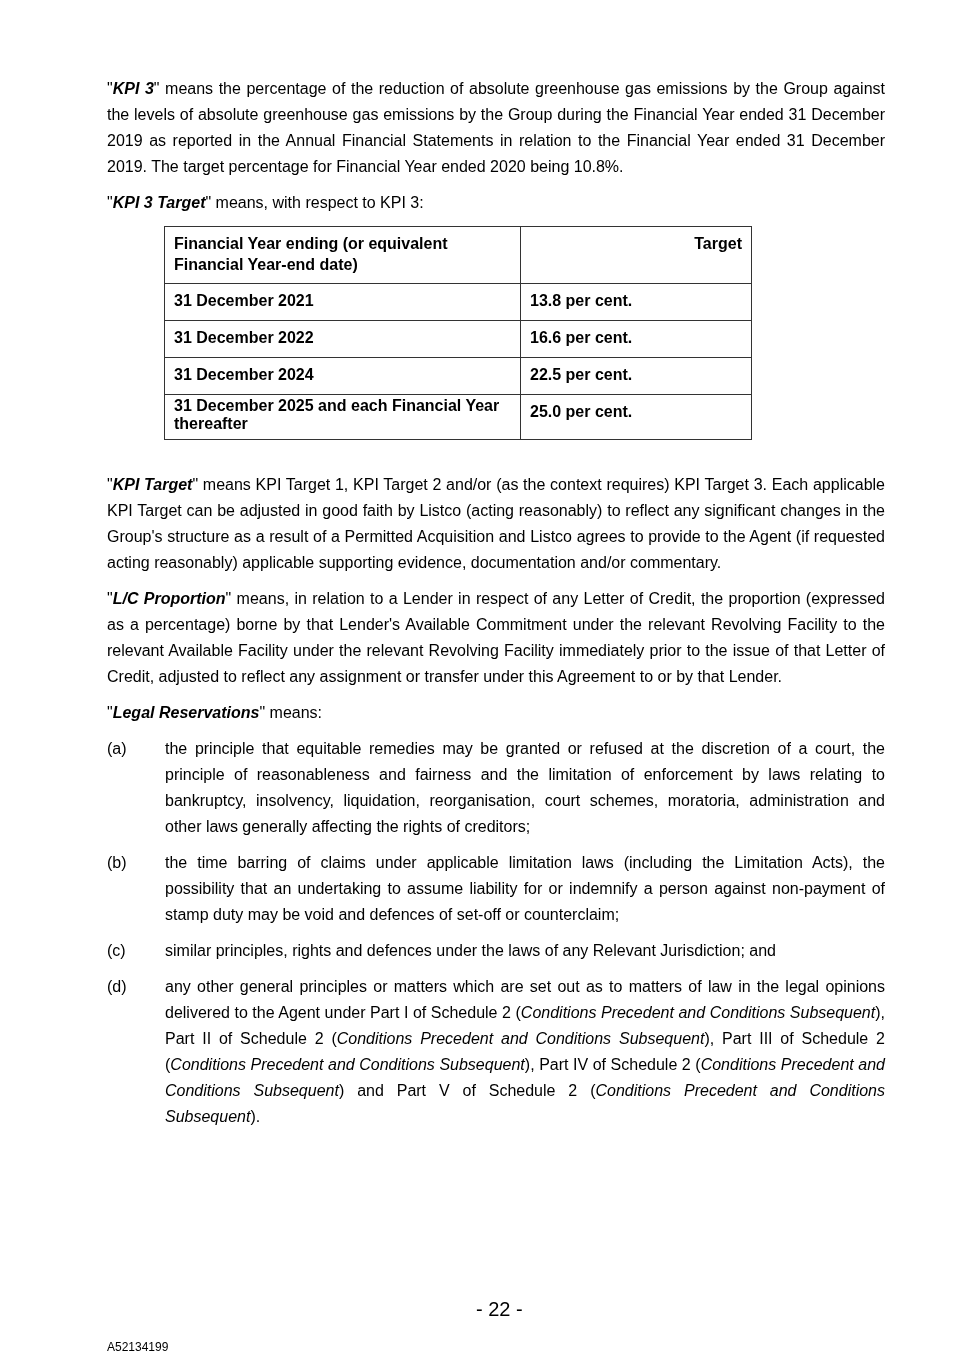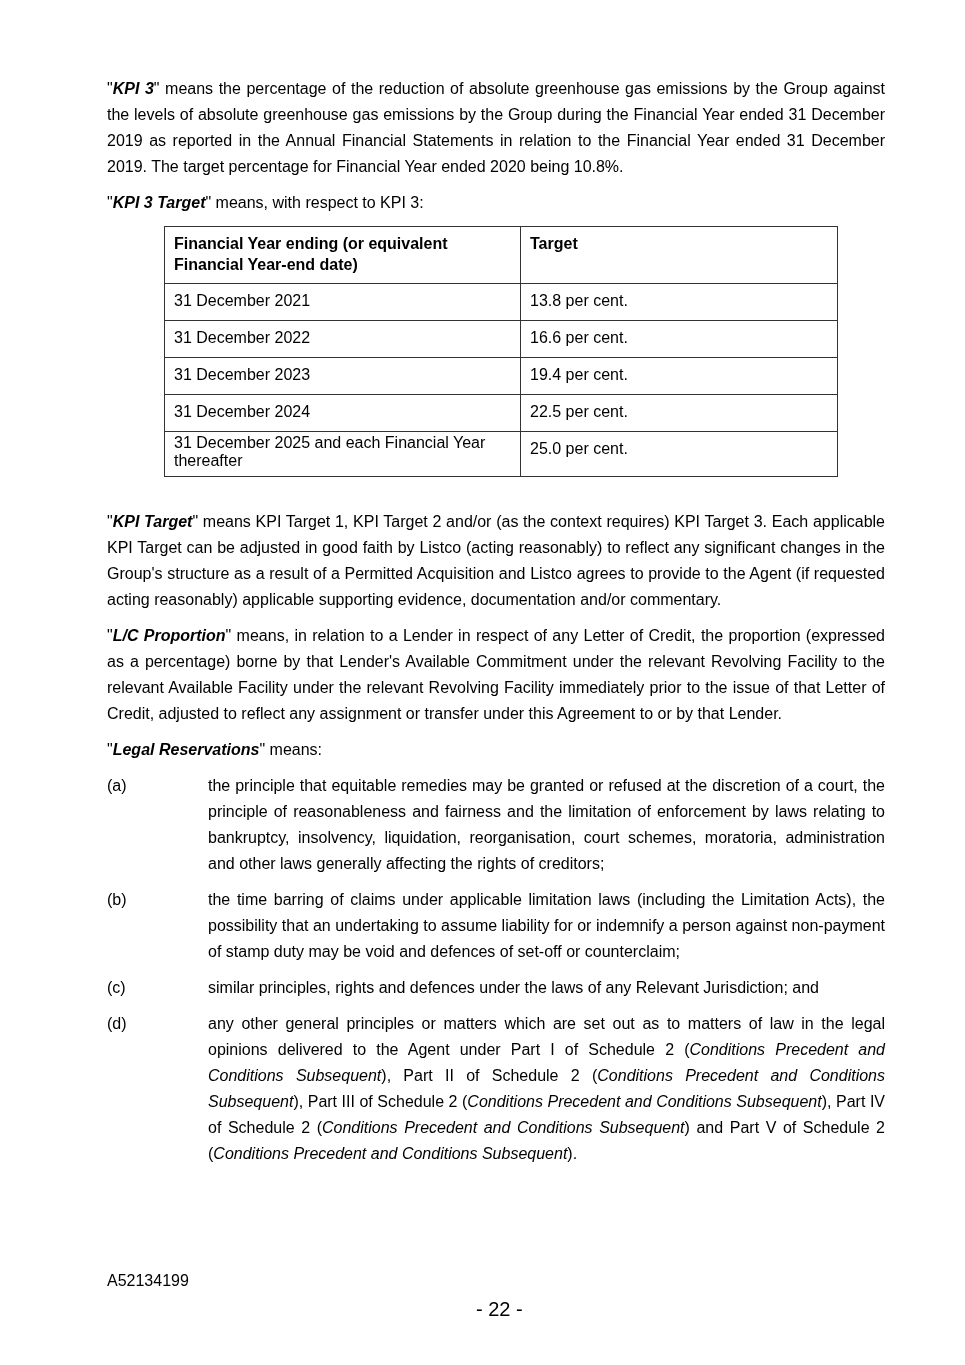--- a/index.html
+++ b/index.html
@@ -4,36 +4,36 @@
   <style>
     html, body { margin: 0; padding: 0; background: #ffffff; }
     body {
       width: 965px; height: 1365px; position: relative; overflow: hidden;
       font-family: "Liberation Sans", sans-serif; color: #000; font-size: 16px;
     }
     .page { position: absolute; left: 107px; top: 76px; width: 778px; }
     p.para { margin: 0 0 10px 0; line-height: 26px; text-align: justify; }
     p.para b { font-weight: bold; font-style: italic; }
     table.kpi {
-      border-collapse: collapse; margin: 8px 0 32px 57px; width: 674px;
+      border-collapse: collapse; margin: 8px 0 32px 57px; width: 588px;
       font-size: 16px;
     }
     table.kpi td, table.kpi th {
       border: 1px solid #333; vertical-align: top; text-align: left;
       padding: 6px 9px 8px 9px; line-height: 21px;
     }
     table.kpi th { font-weight: bold; width: 337px; }
-    table.kpi th:last-child { width: auto; }
-    table.kpi td { padding-top: 6px; padding-bottom: 9px; }
+    table.kpi th:last-child { width: auto; text-align: right; }
+    table.kpi td { padding-top: 6px; padding-bottom: 9px; font-weight: bold; }
     table.kpi td.tall { line-height: 18px; padding-top: 2px; padding-bottom: 6px; }
     .item { display: flex; margin: 0 0 10px 0; }
     .item .lbl { width: 58px; flex: 0 0 58px; line-height: 26px; }
-    .item .txt { flex: 1; line-height: 26px; text-align: justify; margin-left: 43px; }
+    .item .txt { flex: 1; line-height: 26px; text-align: justify; }
     .item i { font-style: italic; }
-    .footer-ref { position: absolute; left: 107px; top: 1272px; font-size: 16px; }
+    .footer-ref { position: absolute; left: 107px; top: 1340px; font-size: 12px; }
     .footer-page { position: absolute; left: 476px; top: 1298px; font-size: 20px; }
   </style>
 </head>
 <body>
 
 <div class="page">
 
   <p class="para">"<b>KPI 3</b>"<span> means the percentage of the reduction of absolute greenhouse gas emissions by the Group against the levels of absolute greenhouse gas emissions by the Group during the Financial Year ended 31 December 2019 as reported in the Annual Financial Statements in relation to the Financial Year ended 31 December 2019. The target percentage for Financial Year ended 2020 being 10.8%.</span></p>
 
   <p class="para">"<b>KPI 3 Target</b>"<span> means, with respect to KPI 3:</span></p>
@@ -46,24 +46,20 @@
       </tr>
     </thead>
     <tbody>
       <tr>
         <td>31 December 2021</td>
         <td>13.8 per cent.</td>
       </tr>
       <tr>
         <td>31 December 2022</td>
         <td>16.6 per cent.</td>
-      </tr>
-      <tr>
-        <td>31 December 2023</td>
-        <td>19.4 per cent.</td>
       </tr>
       <tr>
         <td>31 December 2024</td>
         <td>22.5 per cent.</td>
       </tr>
       <tr>
         <td class="tall">31 December 2025 and each Financial Year thereafter</td>
         <td>25.0 per cent.</td>
       </tr>
     </tbody>

